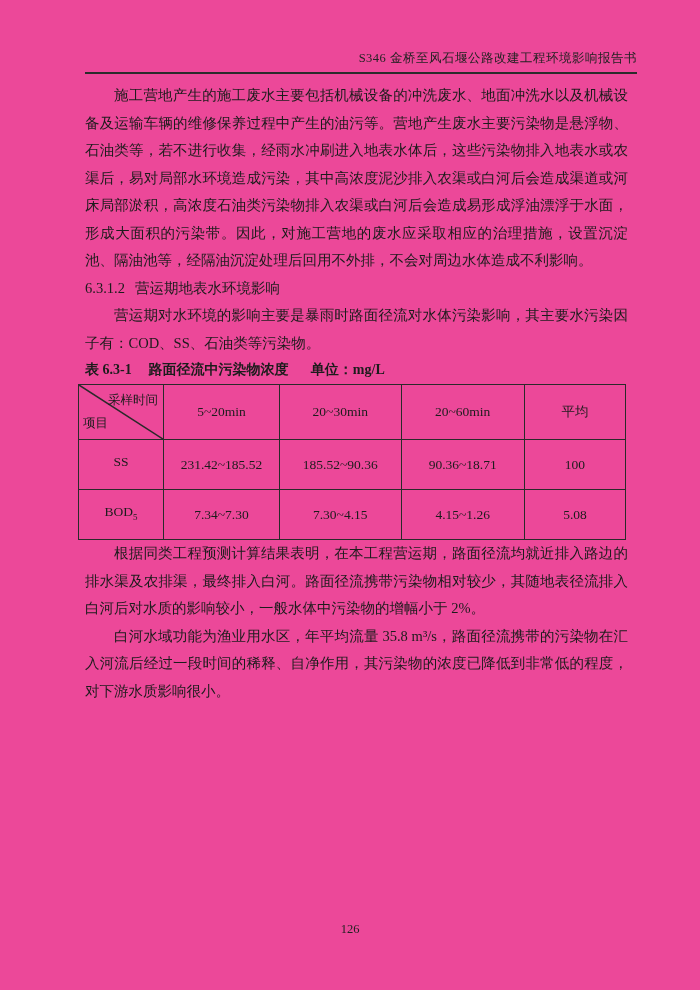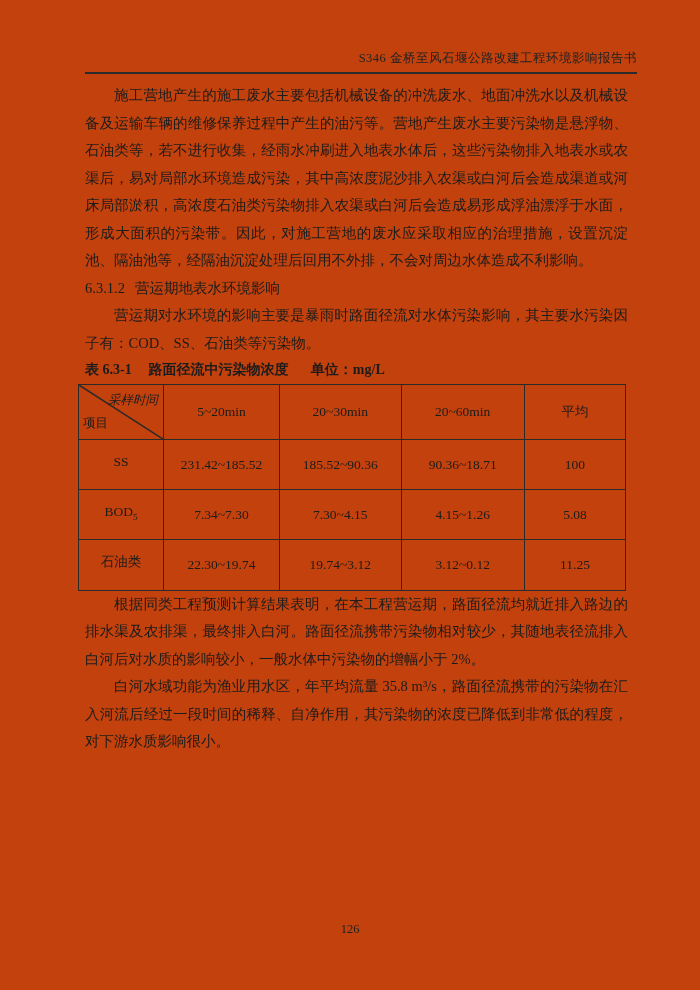--- a/index.html
+++ b/index.html
@@ -1,20 +1,20 @@
 <!DOCTYPE html>
 <html><head>
 <meta charset="utf-8">
 <style>
   html, body { margin: 0; padding: 0; background: #888; }
   .page {
     position: relative;
     width: 700px; height: 990px;
     margin: 0 auto;
-    background: #c2410c;
+    background: #ec4899;
     color: #1a1a1a;
     font-family: "Liberation Serif", "DejaVu Serif", serif;
     overflow: hidden;
   }
 
   
   .header {
     position: absolute;
     top: 50px; left: 85px; right: 63px;
     text-align: right;
@@ -74,21 +74,21 @@
   }
   .data-table tr.head-row td { height: 38px; font-size: 13.5px; }
   .col-item  { width: 17.3%; }
   .col-t1    { width: 20.8%; }
   .col-t2    { width: 21.9%; }
   .col-t3    { width: 22.3%; }
   .col-avg   { width: 17.7%; }
 
   td.corner { position: relative; padding: 0; }
   td.corner svg.diag { position: absolute; inset: 0; width: 100%; height: 100%; }
-  .corner-top    { position: absolute; top: 2px; right: 5px; font-size: 12.5px; font-style: italic; }
+  .corner-top    { position: absolute; top: 2px; right: 5px; font-size: 12.5px; }
   .corner-bottom { position: absolute; bottom: 2px; left: 4px; font-size: 12.5px; }
   .data-table sub { font-size: 9px; }
 
   .after-table { margin-top: 22px !important; }
 
   
   .footer {
     position: absolute;
     top: 922px; left: 0; right: 0;
     text-align: center;
@@ -143,27 +143,20 @@
         <td>90.36~18.71</td>
         <td>100</td>
       </tr>
       <tr>
         <td><span>BOD</span><sub>5</sub></td>
         <td>7.34~7.30</td>
         <td>7.30~4.15</td>
         <td>4.15~1.26</td>
         <td>5.08</td>
       </tr>
-      <tr>
-        <td><span>石油类</span><sub></sub></td>
-        <td>22.30~19.74</td>
-        <td>19.74~3.12</td>
-        <td>3.12~0.12</td>
-        <td>11.25</td>
-      </tr>
     </tbody>
       </table>
 
 
     <p>根据同类工程预测计算结果表明，在本工程营运期，路面径流均就近排入路边的排水渠及农排渠，最终排入白河。路面径流携带污染物相对较少，其随地表径流排入白河后对水质的影响较小，一般水体中污染物的增幅小于 2%。</p>
 
     <p>白河水域功能为渔业用水区，年平均流量 35.8 m³/s，路面径流携带的污染物在汇入河流后经过一段时间的稀释、自净作用，其污染物的浓度已降低到非常低的程度，对下游水质影响很小。</p>
 
   </div>
 

